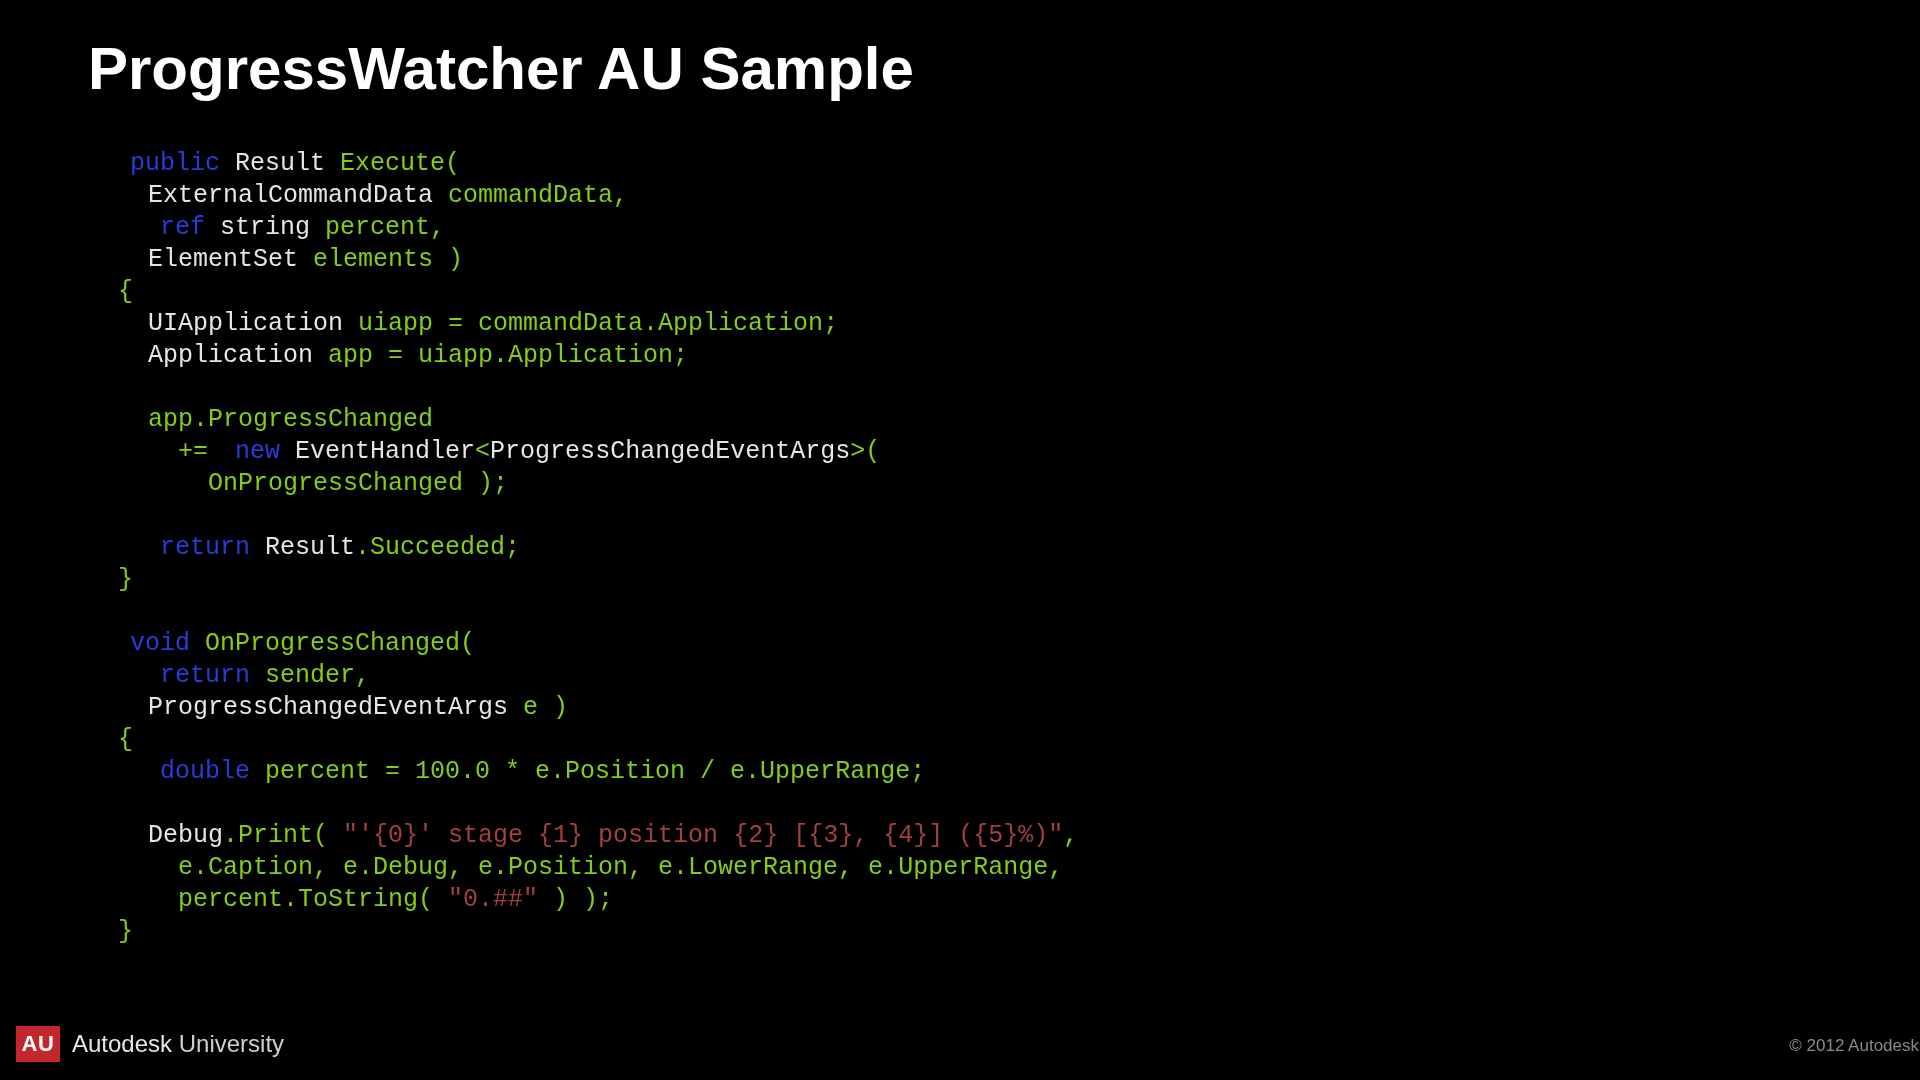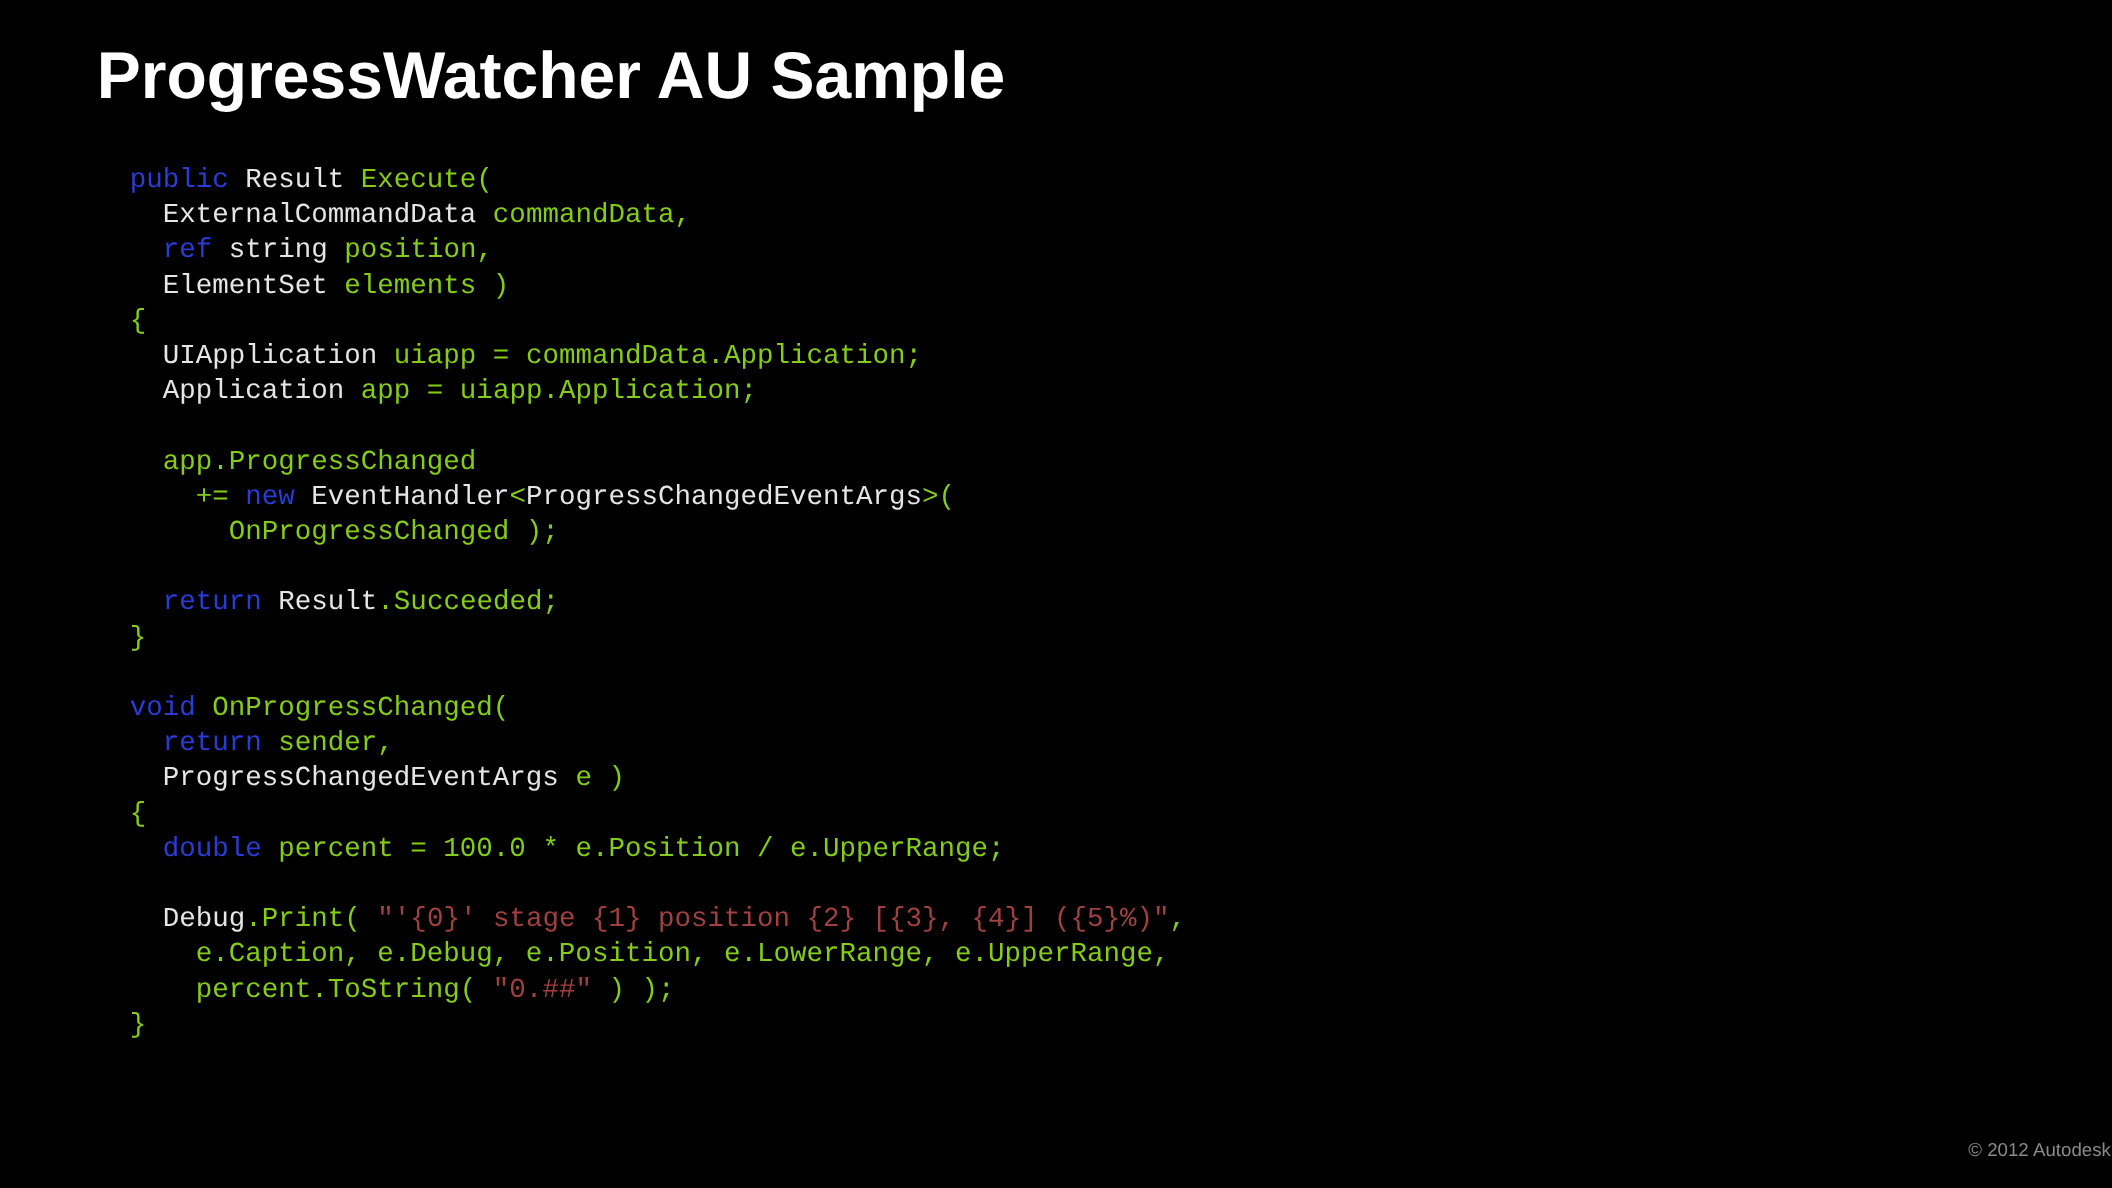--- a/index.html
+++ b/index.html
@@ -29,21 +29,21 @@
   }
   .code {
     position: absolute;
     left: 118px;
     top: 148px;
     font-family: "Courier New", Courier, monospace;
     font-size: 25px;
     line-height: 32px;
     white-space: pre;
   }
-  .kw { color: #2a3bd6; }        
+  .kw { color: #2a3bd6; margin-left: 12px; }        
   .type { color: #e5e5e5; }      
   .str { color: #a04040; }       
   .plain { color: #84cc16; }
 
   .footer {
     position: absolute;
     left: 16px;
     bottom: 18px;
     display: flex;
     align-items: center;
@@ -76,21 +76,21 @@
 </style>
 </head>
 <body>
 
 <div class="slide">
 
   <div class="title">ProgressWatcher AU Sample</div>
 
   <div class="code"><span class="kw">public</span><span class="type"> Result</span><span class="plain"> Execute(</span>
 <span class="type">  ExternalCommandData</span><span class="plain"> commandData,</span>
-<span class="plain">  </span><span class="kw">ref</span><span class="type"> string</span><span class="plain"> position,</span>
+<span class="plain">  </span><span class="kw">ref</span><span class="type"> string</span><span class="plain"> percent,</span>
 <span class="type">  ElementSet</span><span class="plain"> elements )</span>
 <span class="plain">{</span>
 <span class="type">  UIApplication</span><span class="plain"> uiapp = commandData.Application;</span>
 <span class="type">  Application</span><span class="plain"> app = uiapp.Application;</span>
 <span class="plain"></span>
 <span class="plain">  app.ProgressChanged</span>
 <span class="plain">    += </span><span class="kw">new</span><span class="type"> EventHandler</span><span class="plain">&lt;</span><span class="type">ProgressChangedEventArgs</span><span class="plain">&gt;(</span>
 <span class="plain">      OnProgressChanged );</span>
 <span class="plain"></span>
 <span class="plain">  </span><span class="kw">return</span><span class="type"> Result</span><span class="plain">.Succeeded;</span>
@@ -100,16 +100,22 @@
 <span class="plain">  </span><span class="kw">return</span><span class="plain"> sender,</span>
 <span class="type">  ProgressChangedEventArgs</span><span class="plain"> e )</span>
 <span class="plain">{</span>
 <span class="plain">  </span><span class="kw">double</span><span class="plain"> percent = 100.0 * e.Position / e.UpperRange;</span>
 <span class="plain"></span>
 <span class="plain">  </span><span class="type">Debug</span><span class="plain">.Print( </span><span class="str">"'{0}' stage {1} position {2} [{3}, {4}] ({5}%)"</span><span class="plain">,</span>
 <span class="plain">    e.Caption, e.Debug, e.Position, e.LowerRange, e.UpperRange,</span>
 <span class="plain">    percent.ToString( </span><span class="str">"0.##"</span><span class="plain"> ) );</span>
 <span class="plain">}</span></div>
 
+  <div class="footer">
+    <div class="au-badge">AU</div>
+    <div class="au-text">
+      <span>Autodesk</span><span class="light"> University</span>
+    </div>
+  </div>
 
   <div class="copyright">© 2012 Autodesk</div>
 
 </div>
 
 </body></html>

